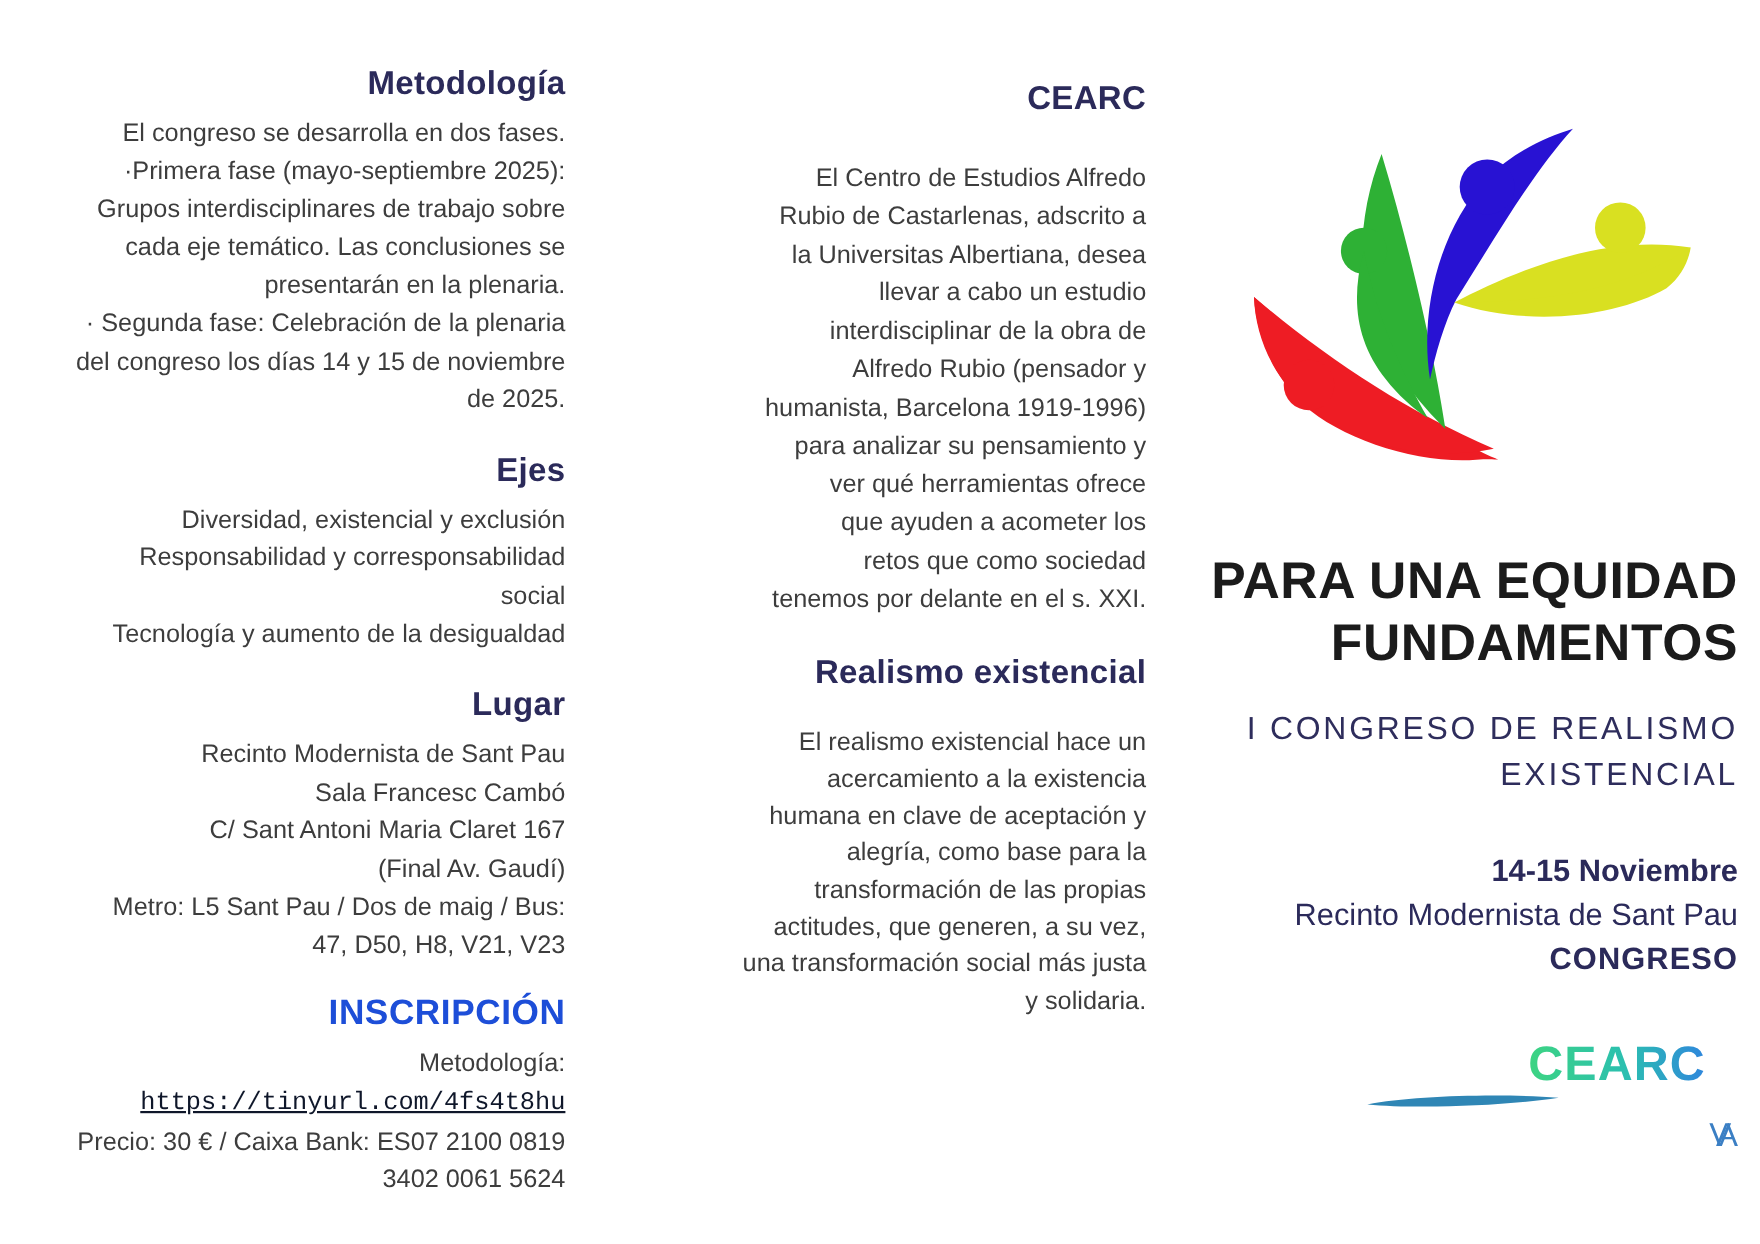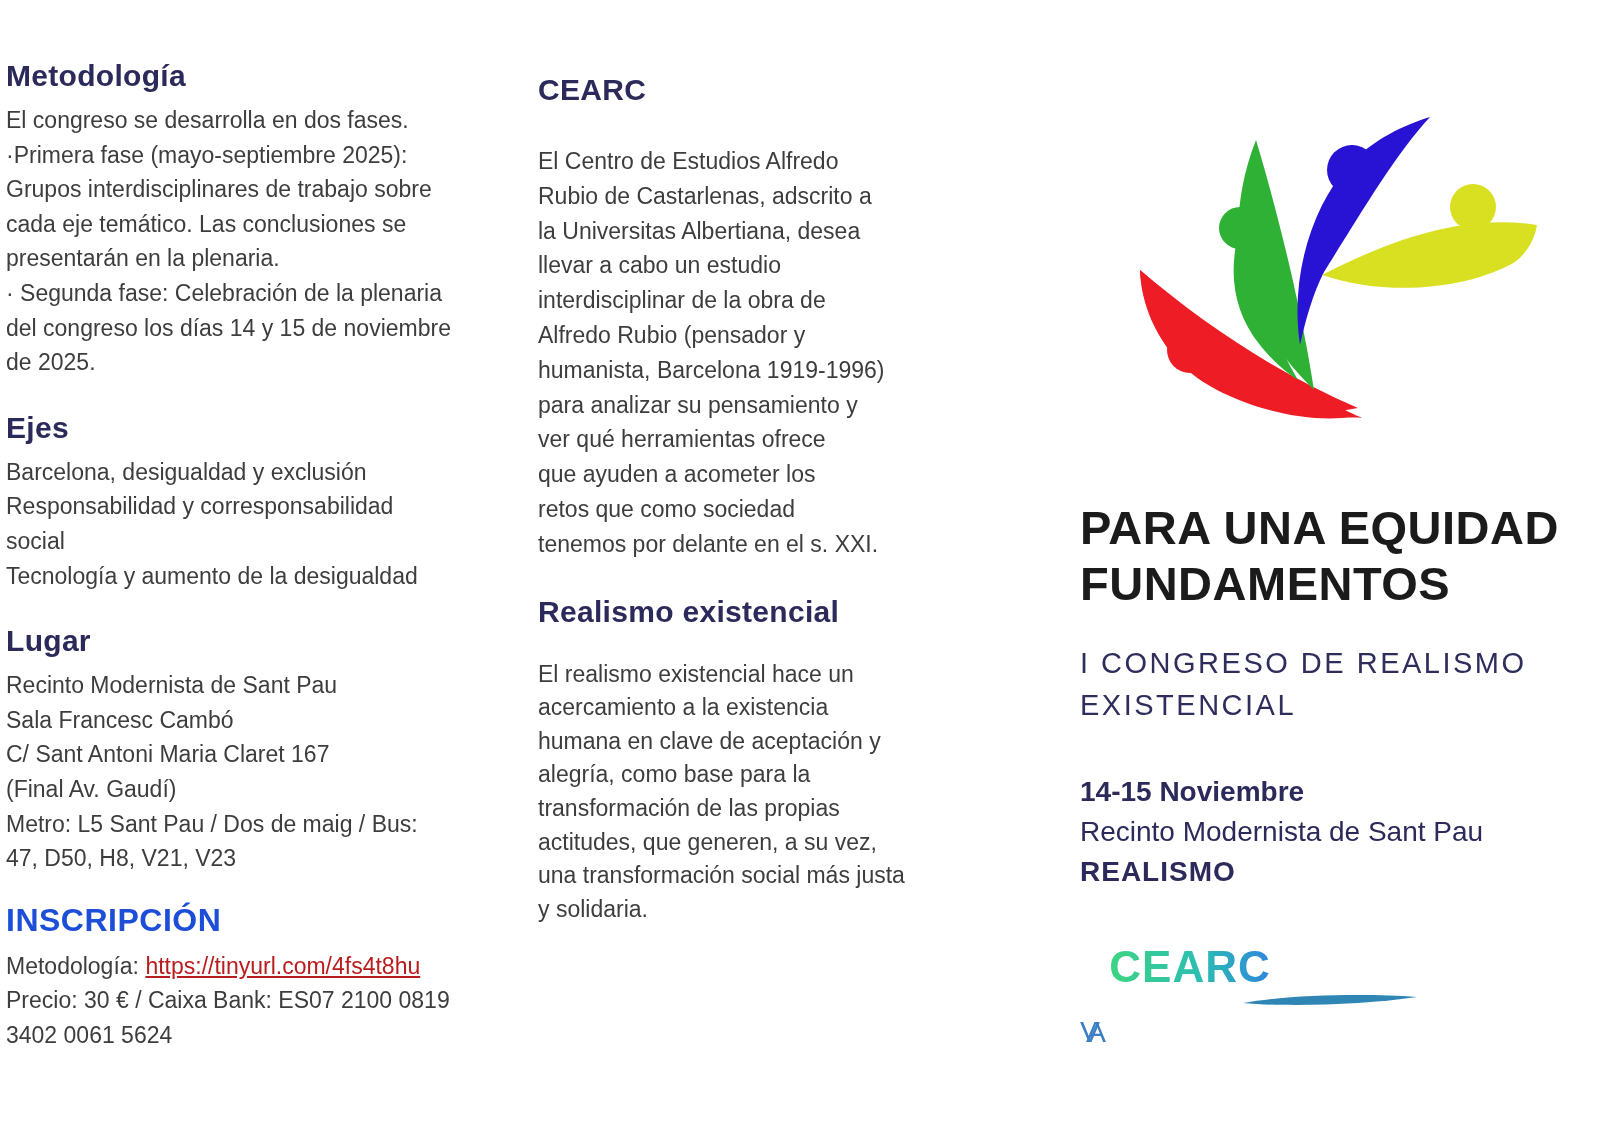--- a/index.html
+++ b/index.html
@@ -4,41 +4,41 @@
 <style>
   * { margin:0; padding:0; box-sizing:border-box; }
   html,body { background:#ffffff; }
   .page {
     position:relative;
     width:1600px; height:1131px;
     background:#ffffff;
     font-family:"Liberation Sans", sans-serif;
     overflow:hidden;
   }
-  .col { position:absolute; text-align:left; }
+  .col { position:absolute; text-align:right; }
   .col-left  { left:6px;    top:58px;  width:508px; }
   .col-mid   { left:538px;  top:72px;  width:504px; }
   .col-right { left:1080px; top:0;     width:500px; }
 
   .heading {
     font-size:30px; font-weight:bold; color:#2b2a5a;
     letter-spacing:0.3px; line-height:36px;
   }
   .body-text {
     font-size:23px; line-height:34.6px; color:#3d3d3d;
     white-space:pre-line;
   }
   .mt-sec { margin-top:30px; }
   .mb-head { margin-bottom:9px; }
 
   .inscripcion-title {
     font-size:32px; font-weight:bold; color:#1d4ed8;
     letter-spacing:0.5px; margin-top:26px; margin-bottom:10px;
   }
-  .link { text-decoration:underline; color:#b91c1c; }
+  .link { text-decoration:underline; color:#0f172a;font-family:Liberation Mono, monospace; }
 
   .info-block { margin-top:30px; font-size:20px; line-height:33px; color:#333333; }
 
   
   .logo-wrap { margin:100px auto 0; width:440px; height:320px; }
   .main-title {
     margin-top:80px;
     font-size:47px; font-weight:800; color:#1b1b1b;
     line-height:56px; letter-spacing:0.5px;
   }
@@ -69,21 +69,21 @@
     <div class="body-text">El congreso se desarrolla en dos fases.
 ·Primera fase (mayo-septiembre 2025):
 Grupos interdisciplinares de trabajo sobre
 cada eje temático. Las conclusiones se
 presentarán en la plenaria.
 · Segunda fase: Celebración de la plenaria
 del congreso los días 14 y 15 de noviembre
 de 2025.</div>
 
     <div class="heading mt-sec mb-head">Ejes</div>
-    <div class="body-text">Barcelona, desigualdad y exclusión
+    <div class="body-text">Diversidad, existencial y exclusión
 Responsabilidad y corresponsabilidad
 social
 Tecnología y aumento de la desigualdad</div>
 
     <div class="heading mt-sec mb-head">Lugar</div>
     <div class="body-text">Recinto Modernista de Sant Pau
 Sala Francesc Cambó
 C/ Sant Antoni Maria Claret 167
 (Final Av. Gaudí)
 Metro: L5 Sant Pau / Dos de maig / Bus:
@@ -158,21 +158,21 @@
     </div>
 
     <div class="subtitle">
       <div>I CONGRESO DE REALISMO</div>
       <div>EXISTENCIAL</div>
     </div>
 
     <div class="event-block">
       <div class="event-date">14-15 Noviembre</div>
       <div class="event-venue">Recinto Modernista de Sant Pau</div>
-      <div class="event-city">REALISMO</div>
+      <div class="event-city">CONGRESO</div>
     </div>
 
     <div class="cearc-logo">
       <svg width="220" height="50" viewBox="0 0 220 50" aria-hidden="true">
         <defs>
           <linearGradient id="cearcGrad" x1="0" y1="0" x2="1" y2="0">
             <stop offset="0" stop-color="#3dd482"></stop>
             <stop offset="0.55" stop-color="#2bbfb0"></stop>
             <stop offset="1" stop-color="#2f86dd"></stop>
           </linearGradient>

